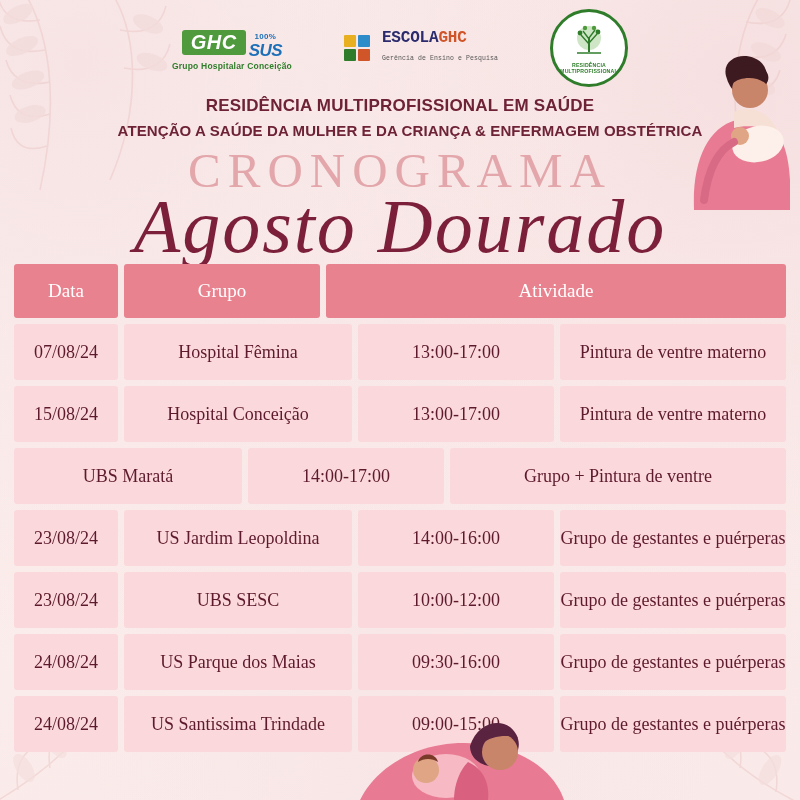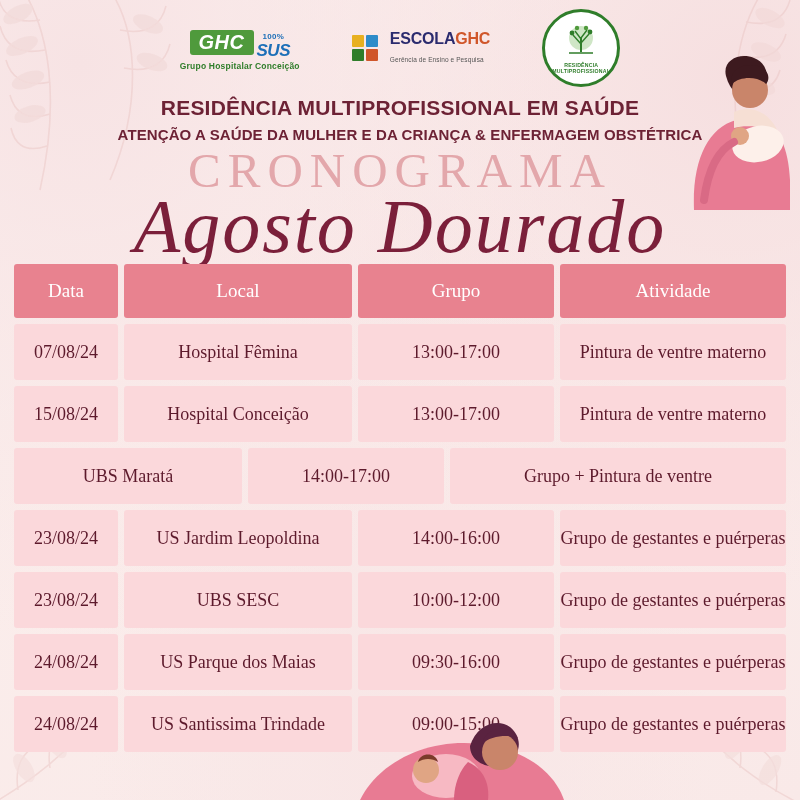--- a/index.html
+++ b/index.html
@@ -55,21 +55,21 @@
     font-size: 8px; color: #1d6fb8; font-weight: bold; letter-spacing: .3px;
   }
   .sus-word {
     font-size: 17px; font-weight: bold; color: #1d6fb8; letter-spacing: -.5px;
     font-style: italic;
   }
   .ghc-sub {
     font-size: 8.5px; font-weight: bold; color: #2f7d2a; margin-top: 2px;
     letter-spacing: .2px;
   }
-  .logo-escola { text-align: center; display: flex; align-items: center; gap: 12px; }
+  .logo-escola { text-align: center; display: flex; align-items: center; gap: 12px; font-family: Liberation Mono, monospace; }
   .escola-mark {
     width: 26px; height: 26px;
     display: grid; grid-template-columns: 1fr 1fr; grid-template-rows: 1fr 1fr;
     gap: 2px;
   }
   .escola-mark span { display: block; border-radius: 1px; }
   .em1 { background: #e8b020; } .em2 { background: #2e8cc9; }
   .em3 { background: #2f7d2a; } .em4 { background: #d0562a; }
   .escola-text { text-align: left; line-height: 1.1; }
   .escola-title { font-size: 16px; font-weight: bold; color: #2b2b6e; letter-spacing: -.2px;}
@@ -82,21 +82,21 @@
     overflow: hidden;
   }
   .resid-txt { font-size: 5.2px; color: #2f7d2a; font-weight: bold; text-align: center; line-height: 1.25; letter-spacing: .2px;}
 
   
   .subtitle-block {
     position: absolute; top: 96px; left: 0; right: 0;
     text-align: center;
   }
   .sub1 {
-    font-size: 21px; font-weight: bold; color: #6d2235; letter-spacing: .2px;
+    font-size: 17px; font-weight: bold; color: #6d2235; letter-spacing: .2px;
   }
   .sub2 {
     font-size: 15px; font-weight: bold; color: #6d2235; letter-spacing: .1px;
     margin-top: 6px;
     padding-left: 20px;
   }
   .cronograma {
     position: absolute; top: 142px; left: 0; right: 0;
     text-align: center;
     font-family: "Liberation Serif", serif;
@@ -282,21 +282,20 @@
       <path d="M60 62 C 76 54, 96 62, 104 82 C 94 78, 74 74, 60 78 Z" fill="#f6dfd4"></path>
       <ellipse cx="84" cy="94" rx="26" ry="18" fill="#fdf0ea" transform="rotate(-12 84 94)"></ellipse>
       <circle cx="66" cy="86" r="9" fill="#e0a584"></circle>
       <path d="M30 150 C 34 120, 44 100, 60 92" stroke="#d96a85" stroke-width="8" fill="none" stroke-linecap="round"></path>
     </svg>
   </div>
 
   <div class="table">
     <div class="row head">
       <div class="cell c-data">Data</div>
-      <div class="cell c-local">Local</div>
       <div class="cell c-hora">Grupo</div>
       <div class="cell c-ativ">Atividade</div>
     </div>
 
     <div class="row">
       <div class="cell c-data">07/08/24</div>
       <div class="cell c-local">Hospital Fêmina</div>
       <div class="cell c-hora">13:00-17:00</div>
       <div class="cell c-ativ">Pintura de ventre materno</div>
     </div>

